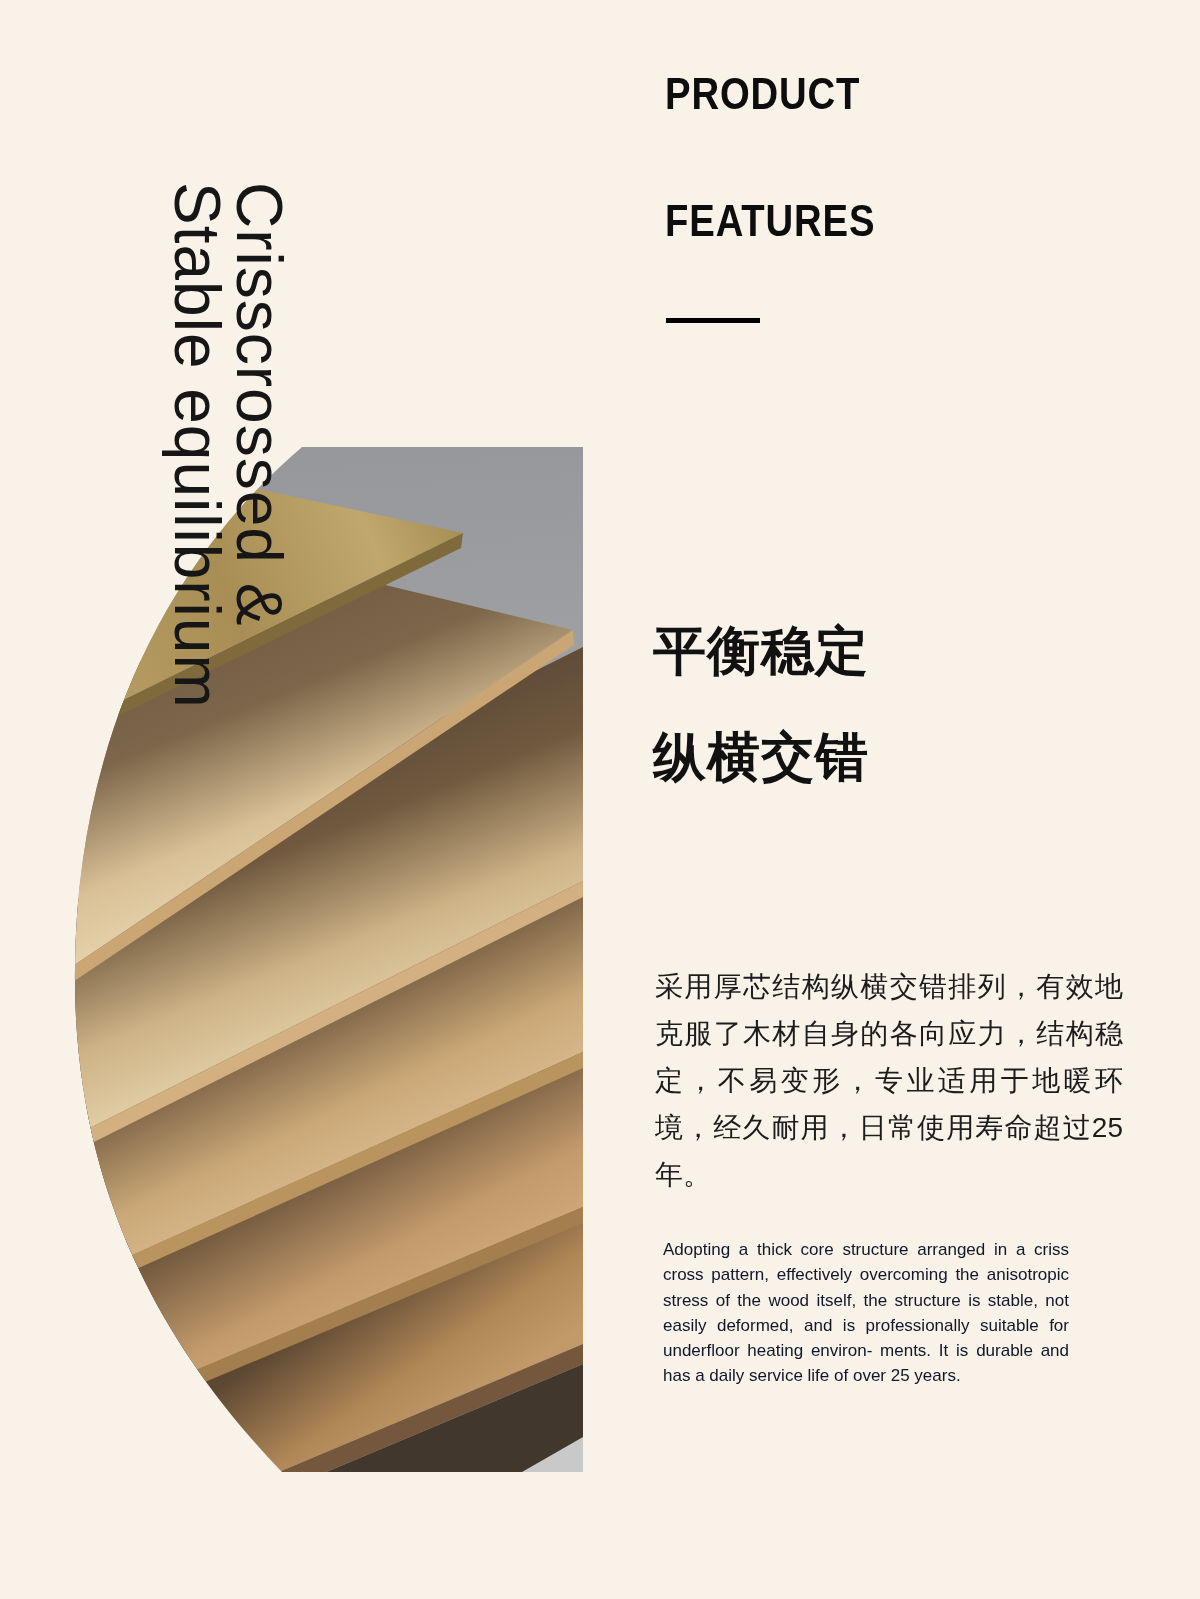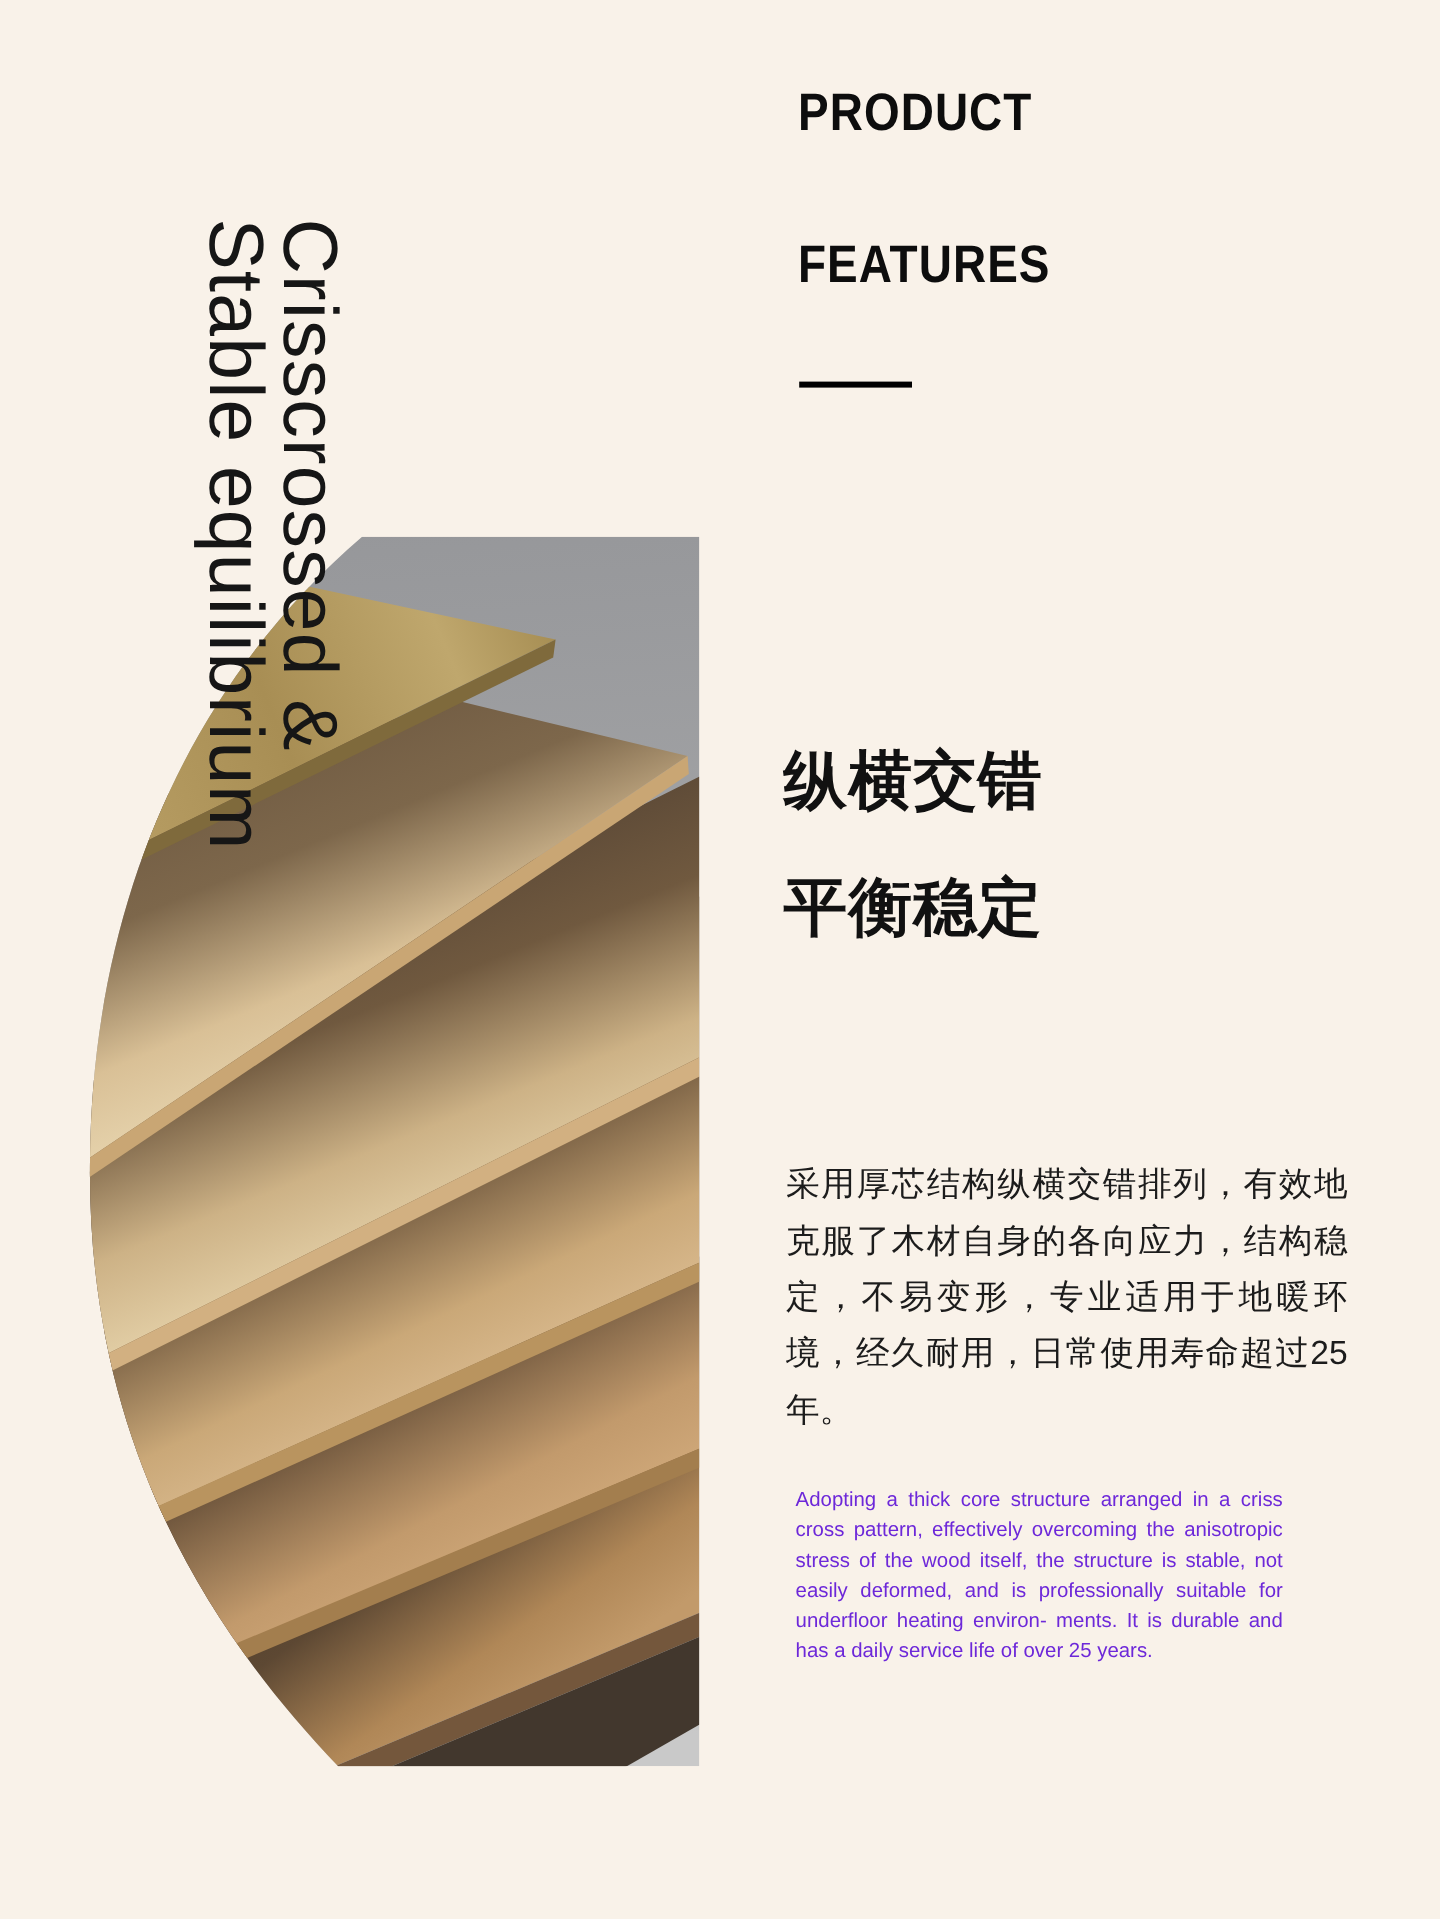--- a/index.html
+++ b/index.html
@@ -61,21 +61,21 @@
     font-size:28px;line-height:47px;
     color:#1c1c1c;
     text-align:justify;
   }
   
   .body-en{
     position:absolute;left:663px;top:1237px;
     width:406px;
     margin:0;
     font-size:17px;line-height:25.3px;
-    color:#6d28d9;
+    color:#0f172a;
     text-align:justify;
   }
 </style>
 </head>
 <body>
 
 <div class="page">
 
   <div class="header">
     <div>PRODUCT</div>
@@ -153,21 +153,21 @@
 
       <polygon points="-250,320 305,136 501,183 -60,560" fill="url(#g2)"></polygon>
       <polygon points="501,183 -60,560 -60,576 502,198" fill="#c9a674"></polygon>
 
       <polygon points="-300,160 158,36 391,86 -80,318" fill="url(#g1)"></polygon>
       <polygon points="391,86 -80,318 -86,334 389,101" fill="#7f6a3c"></polygon>
     </svg>
   </div>
 
   <div class="headline-cn">
+    <div>平衡稳定</div>
     <div>纵横交错</div>
-    <div>平衡稳定</div>
   </div>
 
   <p class="body-cn">采用厚芯结构纵横交错排列，有效地克服了木材自身的各向应力，结构稳定，不易变形，专业适用于地暖环境，经久耐用，日常使用寿命超过25年。</p>
 
   <p class="body-en">Adopting a thick core structure arranged in a criss cross pattern, effectively overcoming the anisotropic stress of the wood itself, the structure is stable, not easily deformed, and is professionally suitable for underfloor heating environ- ments. It is durable and has a daily service life of over 25 years.</p>
 
 </div>
 
 </body></html>

